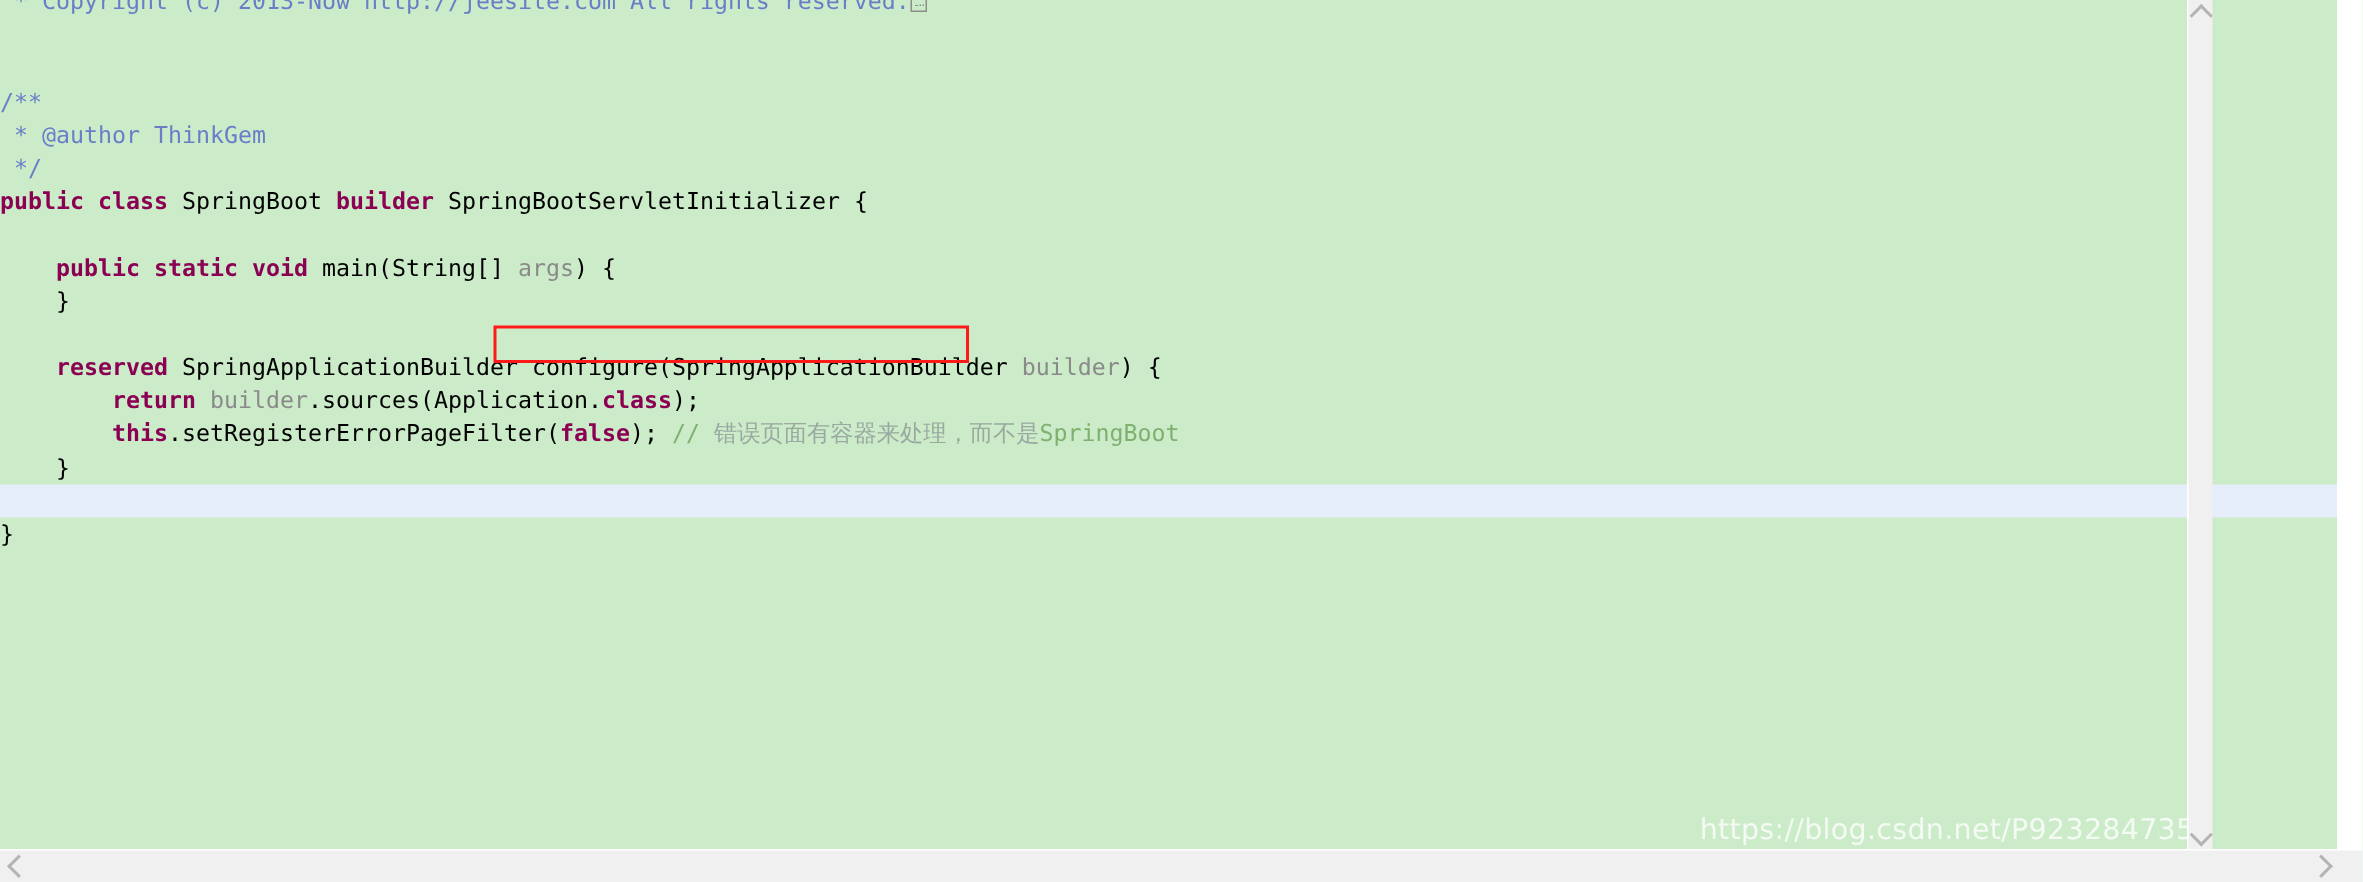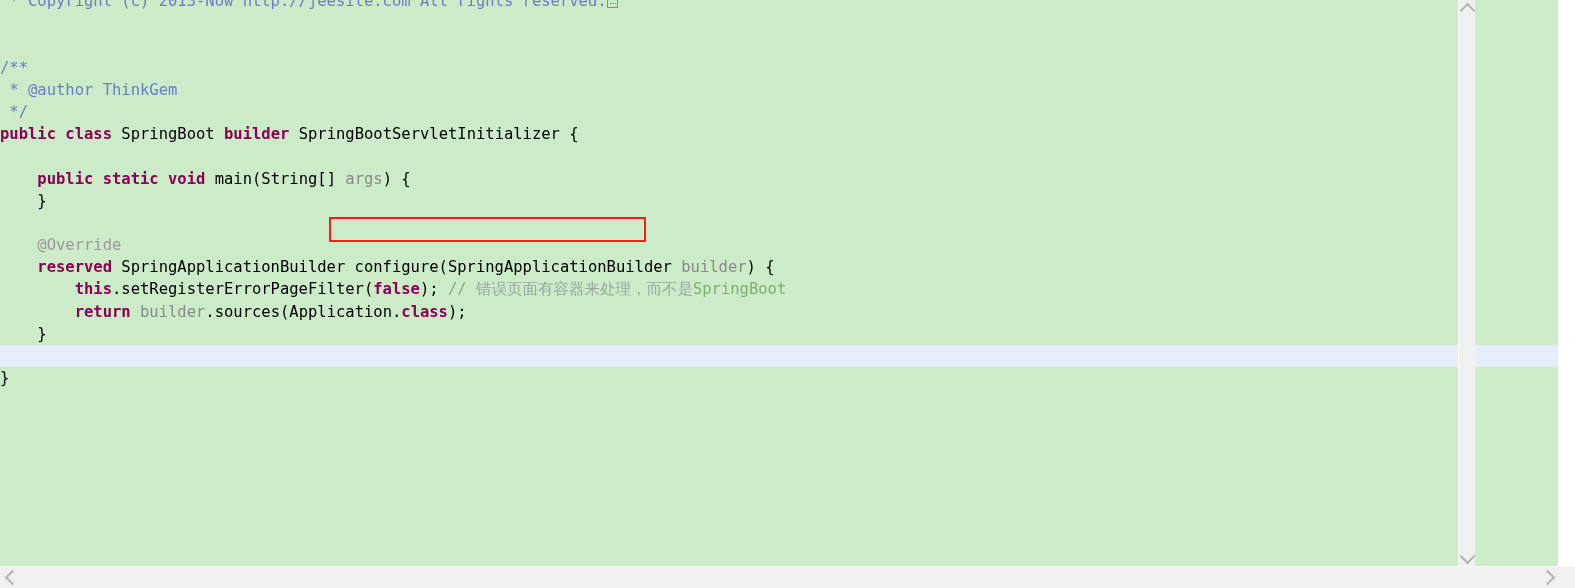--- a/index.html
+++ b/index.html
@@ -214,39 +214,39 @@
 
       <div class="code-line">&nbsp;</div>
 
       <div class="code-line"><span class="tok-plain">    </span><span class="tok-kw">public</span><span>&nbsp;</span><span class="tok-kw">static</span><span>&nbsp;</span><span class="tok-kw">void</span><span class="tok-plain"> main(String[] </span><span class="tok-param">args</span><span class="tok-plain">) {</span></div>
 
 
       <div class="code-line"><span class="tok-plain">    }</span></div>
 
       <div class="code-line">&nbsp;</div>
 
-      <div class="code-line"><span class="tok-anno">    @Override</span></div>
 
       <div class="code-line"><span class="tok-plain">    </span><span class="tok-kw">reserved</span><span class="tok-plain"> SpringApplicationBuilder configure(SpringApplicationBuilder </span><span class="tok-param">builder</span><span class="tok-plain">) {</span></div>
 
+      <div class="code-line"><span class="tok-plain">        </span><span class="tok-kw">return</span><span>&nbsp;</span><span class="tok-param">builder</span><span class="tok-plain">.sources(Application.</span><span class="tok-kw">class</span><span class="tok-plain">);</span></div>
+
       <div class="code-line"><span class="tok-plain">        </span><span class="tok-kw">this</span><span class="tok-plain">.setRegisterErrorPageFilter(</span><span class="tok-kw">false</span><span class="tok-plain">); </span><span class="tok-cmt-hl">// </span><span class="tok-cmt-cn">错误页面有容器来处理，而不是</span><span class="tok-cmt-hl">SpringBoot</span></div>
-
-      <div class="code-line"><span class="tok-plain">        </span><span class="tok-kw">return</span><span>&nbsp;</span><span class="tok-param">builder</span><span class="tok-plain">.sources(Application.</span><span class="tok-kw">class</span><span class="tok-plain">);</span></div>
 
       <div class="code-line"><span class="tok-plain">    }</span></div>
 
       <div class="code-line current">&nbsp;</div>
 
       <div class="code-line"><span class="tok-plain">}</span></div>
 
     </div>
 
     <div id="red-box"></div>
   </div>
 
+  <div id="watermark">https://blog.csdn.net/P923284735</div>
 
   <div id="vscroll">
     <div id="vscroll-up">
         <span class="chev chev-up"></span>
       </div>
     <div id="vscroll-down">
         <span class="chev chev-down"></span>
       </div>
   </div>
 

